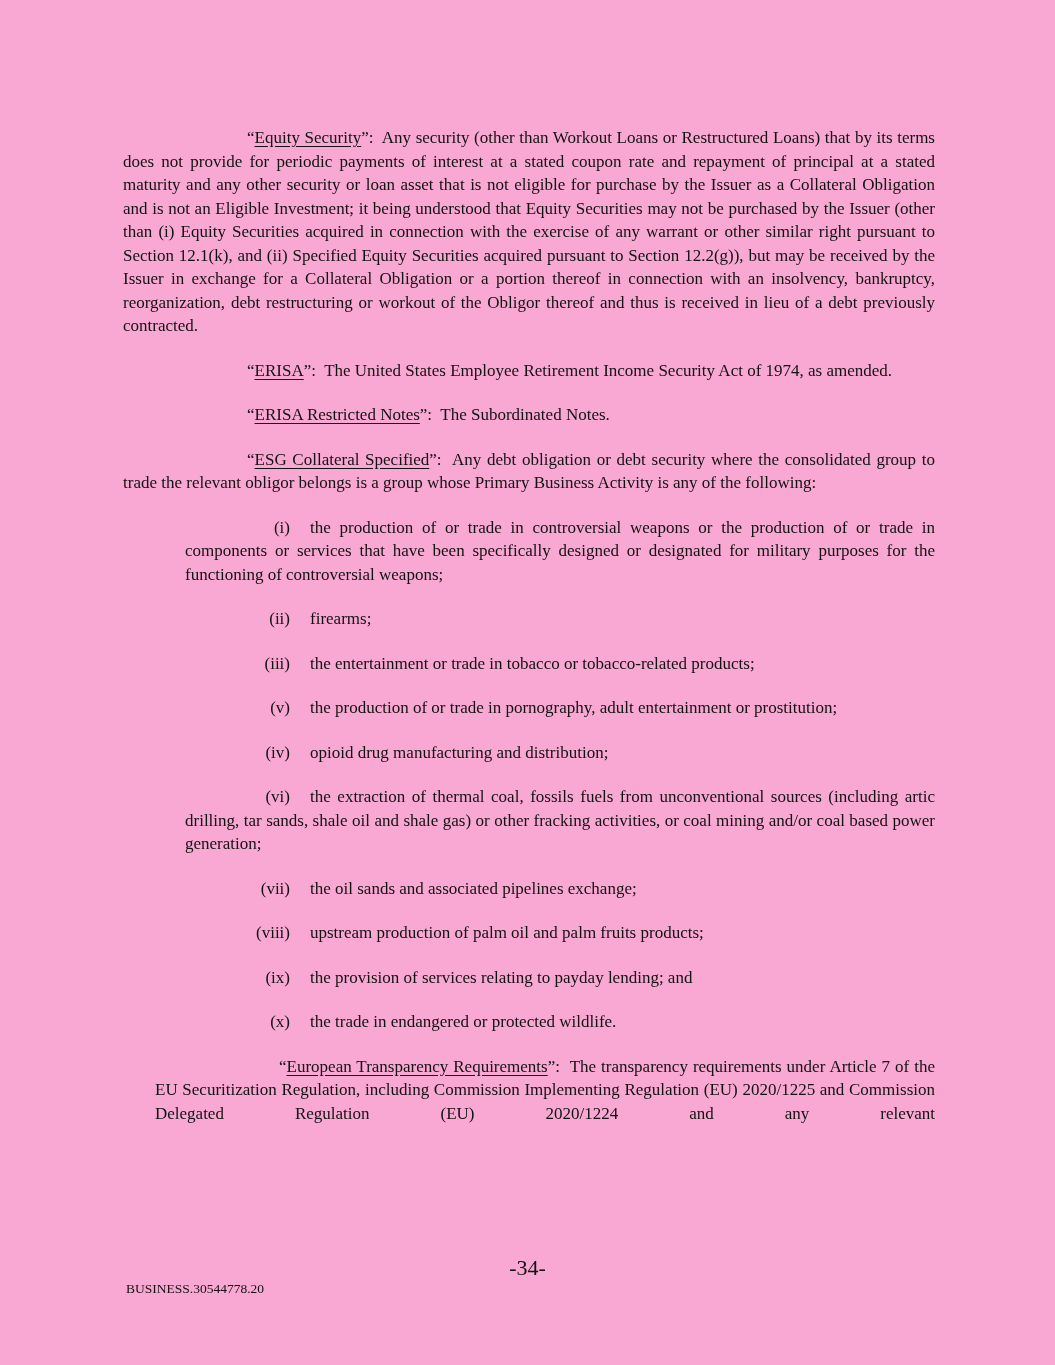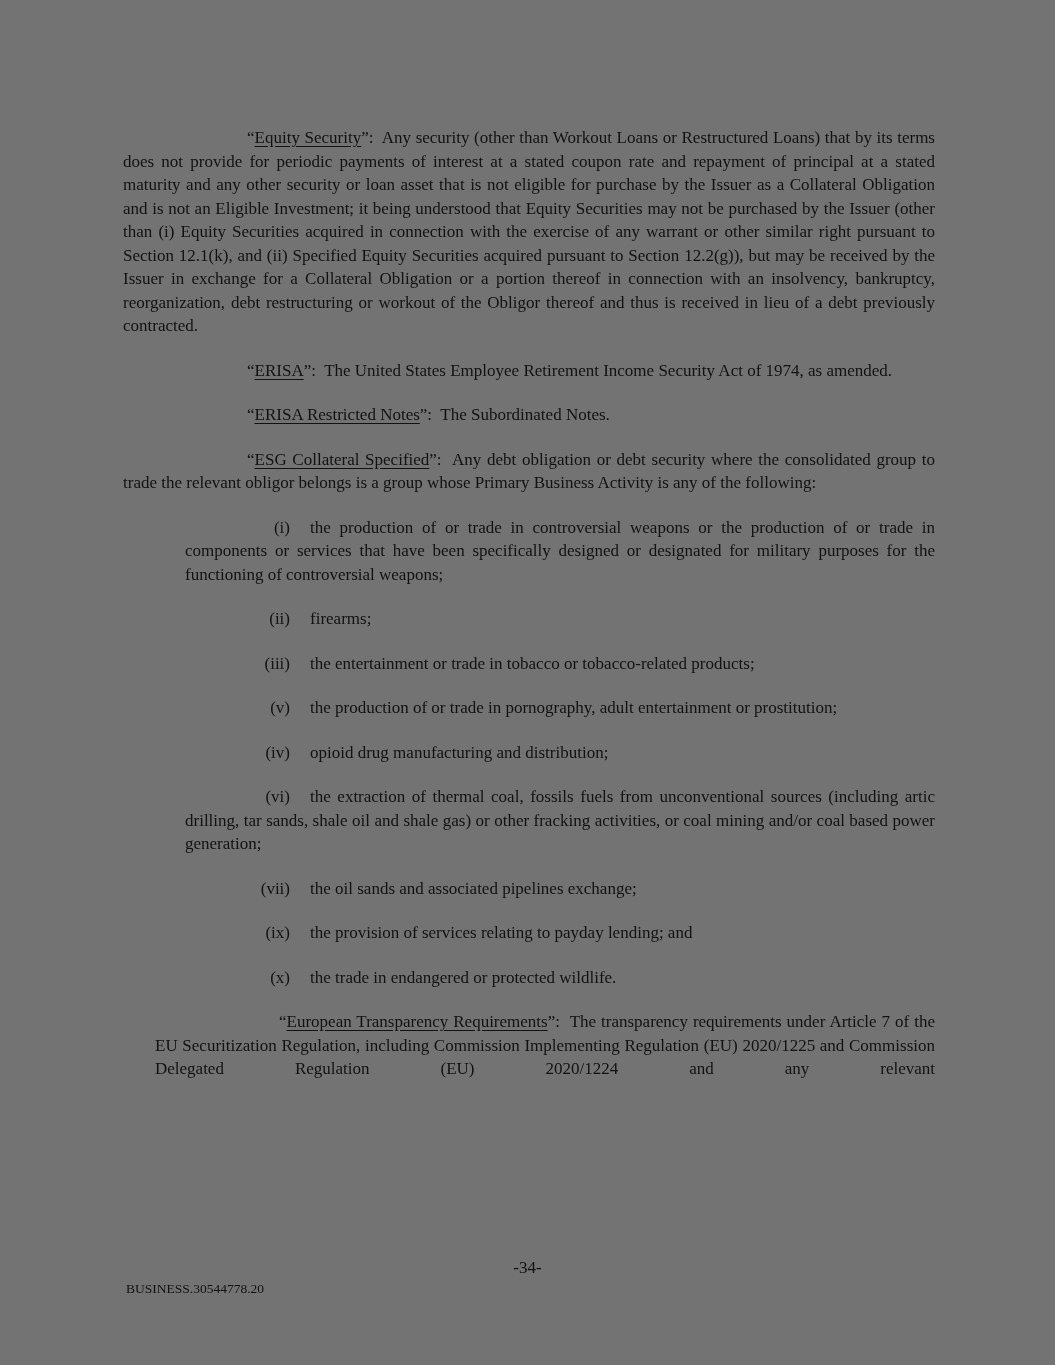--- a/index.html
+++ b/index.html
@@ -6,21 +6,21 @@
   body {
     width: 1055px; height: 1365px;
     background: #ffffff;
     font-family: "Liberation Serif", "DejaVu Serif", serif;
     color: #121212;
     position: relative;
     overflow: hidden;
   }
   .page {
     position: absolute; inset: 0;
-    background: #737373;
+    background: #f9a8d4;
   }
   .content {
     position: absolute;
     left: 123px; top: 126px;
     width: 812px;
     font-size: 17px;
     line-height: 23.5px;
     text-align: justify;
   }
   .para {
@@ -38,21 +38,21 @@
     width: 105px;
     text-align: right;
     text-indent: 0;
   }
   .roman-gap { display: inline-block; width: 20px; }
   .page-number {
     position: absolute;
     top: 1256px; left: 0;
     width: 100%;
     text-align: center;
-    font-size: 17px;
+    font-size: 22px;
     line-height: 23px;
   }
   .doc-id {
     position: absolute;
     top: 1281px; left: 126px;
     font-size: 13.5px;
     line-height: 16px;
   }
 </style>
 </head>
@@ -80,20 +80,21 @@
     <div class="esg-item"><span class="roman">(iii)</span><span class="roman-gap"></span><span>the entertainment or trade in tobacco or tobacco-related products;</span></div>
 
     <div class="esg-item"><span class="roman">(v)</span><span class="roman-gap"></span><span>the production of or trade in pornography, adult entertainment or prostitution;</span></div>
 
     <div class="esg-item"><span class="roman">(iv)</span><span class="roman-gap"></span><span>opioid drug manufacturing and distribution;</span></div>
 
     <div class="esg-item"><span class="roman">(vi)</span><span class="roman-gap"></span><span>the extraction of thermal coal, fossils fuels from unconventional sources (including artic drilling, tar sands, shale oil and shale gas) or other fracking activities, or coal mining and/or coal based power generation;</span></div>
 
     <div class="esg-item"><span class="roman">(vii)</span><span class="roman-gap"></span><span>the oil sands and associated pipelines exchange;</span></div>
 
+    <div class="esg-item"><span class="roman">(viii)</span><span class="roman-gap"></span><span>upstream production of palm oil and palm fruits products;</span></div>
 
     <div class="esg-item"><span class="roman">(ix)</span><span class="roman-gap"></span><span>the provision of services relating to payday lending; and</span></div>
 
     <div class="esg-item"><span class="roman">(x)</span><span class="roman-gap"></span><span>the trade in endangered or protected wildlife.</span></div>
 
     <p class="para justify-last"><span>“</span><span class="term">European Transparency Requirements</span><span>”:&nbsp;</span>
       <span>The transparency requirements under Article 7 of the EU Securitization Regulation, including Commission Implementing Regulation (EU) 2020/1225 and Commission Delegated Regulation (EU) 2020/1224 and any relevant</span></p>
 
   </div>
 

